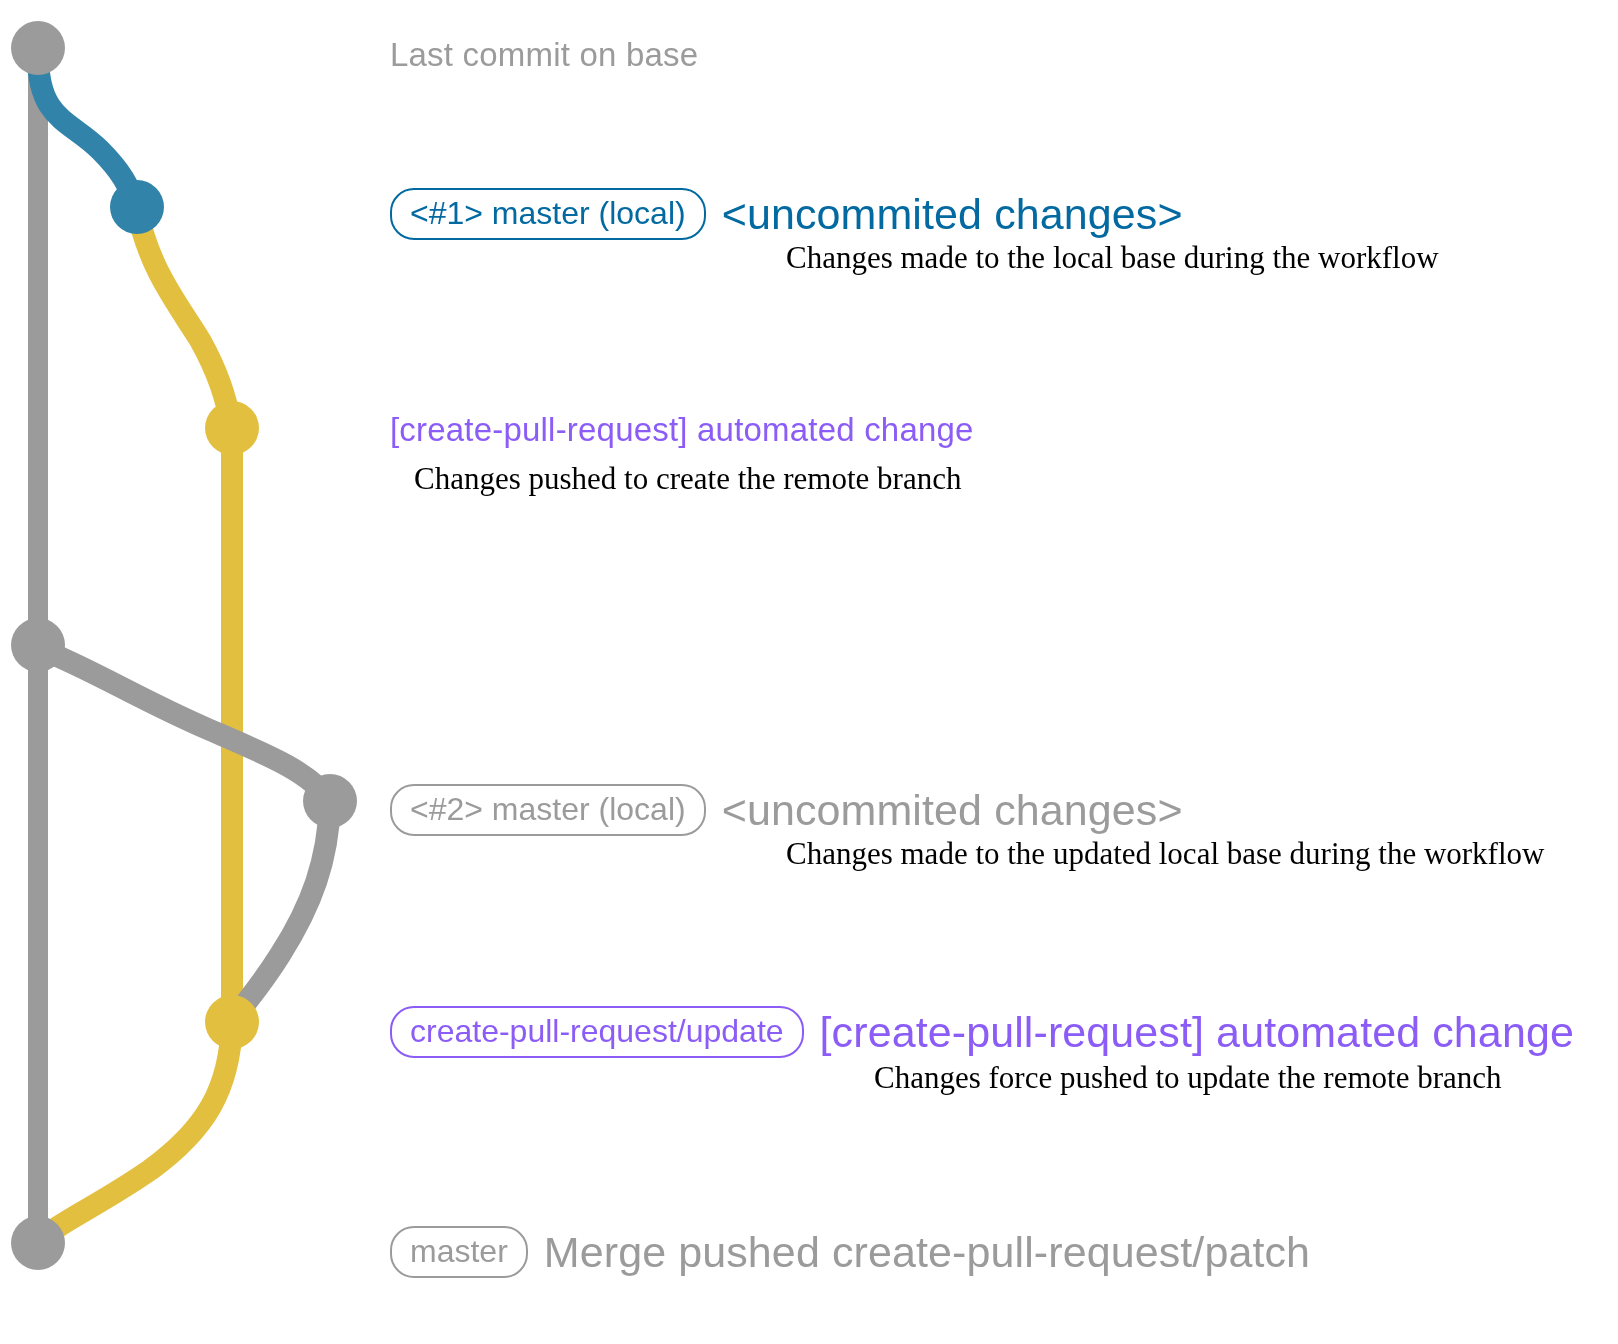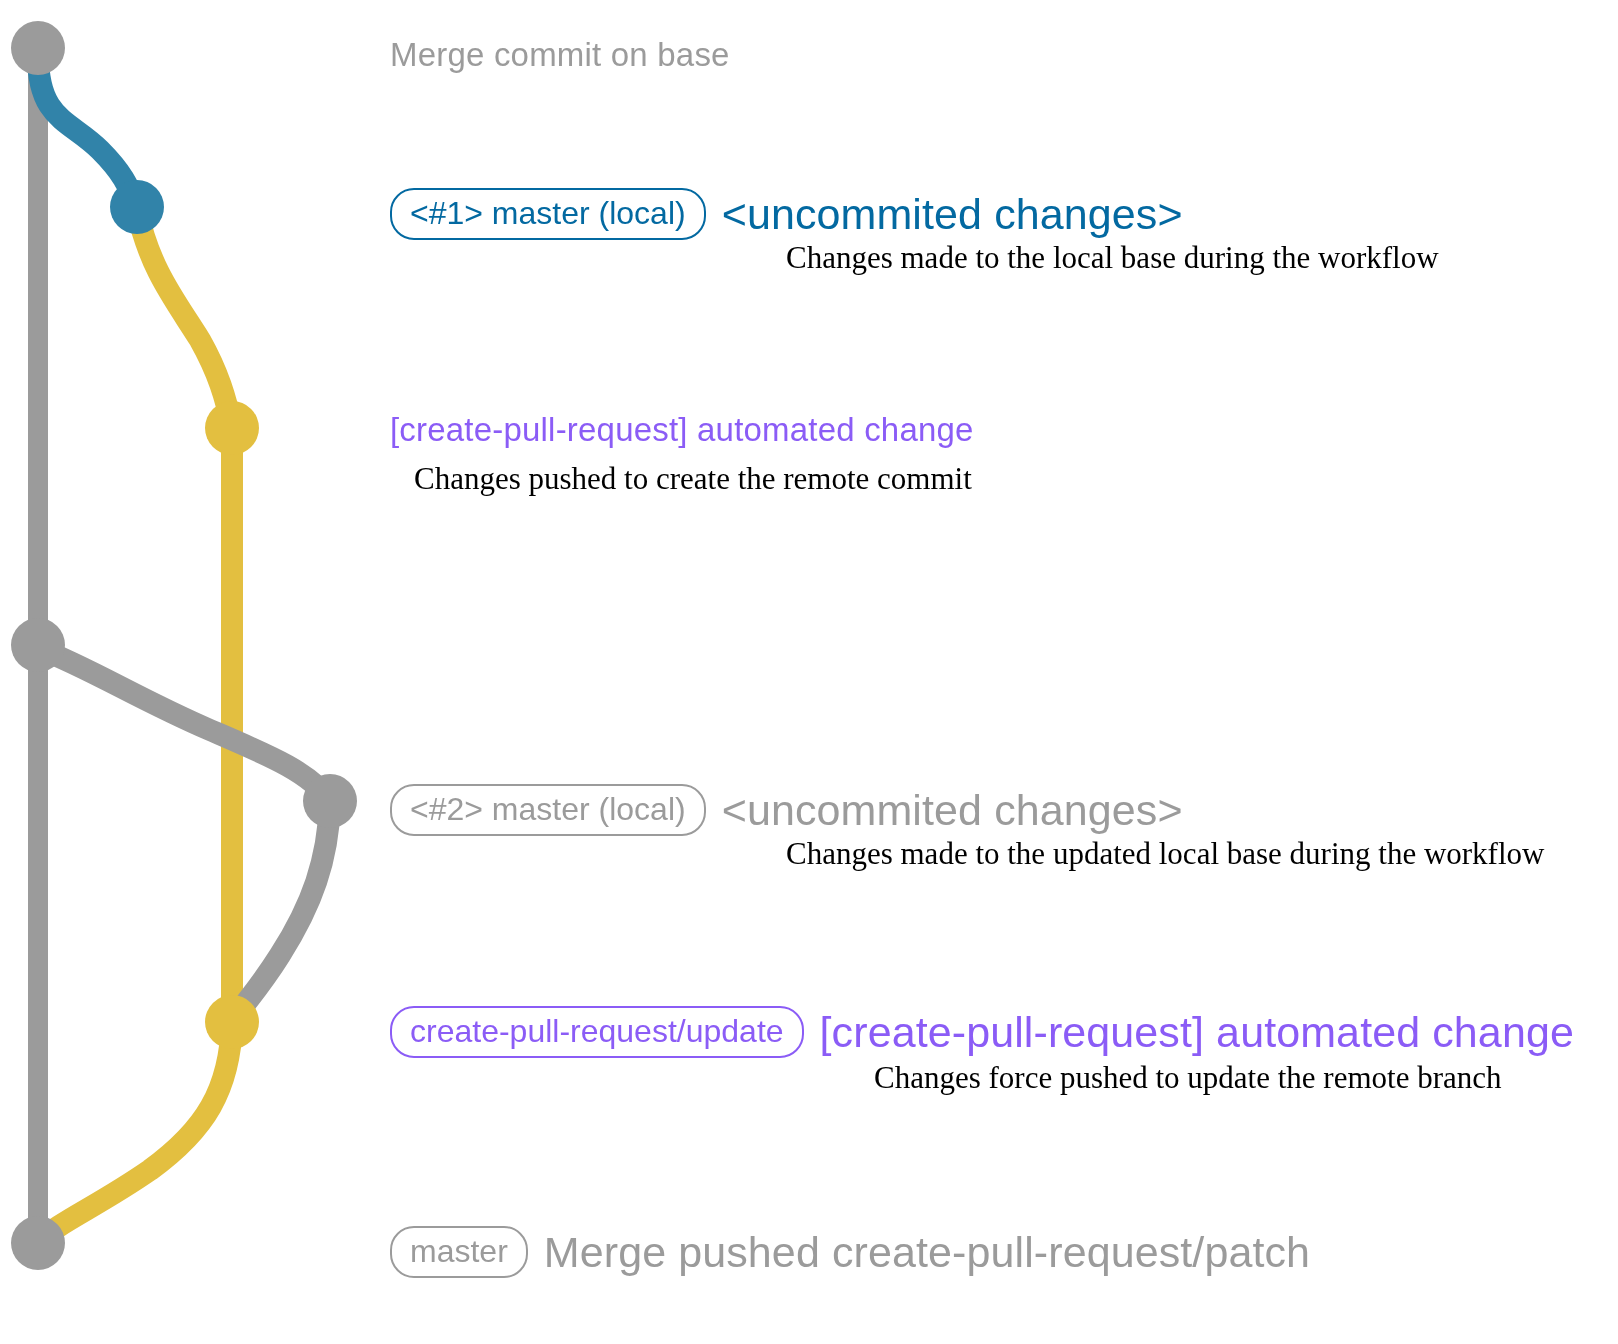--- a/index.html
+++ b/index.html
@@ -98,33 +98,33 @@
   <circle cx="232" cy="428" r="27" fill="#e3bf40"></circle>
   <circle cx="38" cy="645" r="27" fill="#9b9b9b"></circle>
   <circle cx="330" cy="801" r="27" fill="#9b9b9b"></circle>
   <circle cx="232" cy="1022" r="27" fill="#e3bf40"></circle>
   <circle cx="38" cy="1243" r="27" fill="#9b9b9b"></circle>
 </svg>
 
 <div class="labels-layer">
 
   <div class="row" style="top:36px;">
-    <span class="plain-title c-gray">Merge commit on base</span>
+    <span class="plain-title c-gray">Last commit on base</span>
   </div>
 
   <div class="row" style="top:188px;">
     <span class="badge c-blue">&lt;#1&gt; master (local)</span>
     <span class="commit-msg c-blue">&lt;uncommited changes&gt;</span>
   </div>
   <div class="desc" style="left:786px; top:240px;">Changes made to the local base during the workflow</div>
 
   <div class="row" style="top:411px;">
     <span class="plain-title c-yellow">[create-pull-request] automated change</span>
   </div>
-  <div class="desc" style="left:414px; top:461px;">Changes pushed to create the remote commit</div>
+  <div class="desc" style="left:414px; top:461px;">Changes pushed to create the remote branch</div>
 
 
   <div class="row" style="top:784px;">
     <span class="badge c-gray">&lt;#2&gt; master (local)</span>
     <span class="commit-msg c-gray">&lt;uncommited changes&gt;</span>
   </div>
   <div class="desc" style="left:786px; top:836px;">Changes made to the updated local base during the workflow</div>
 
   <div class="row" style="top:1006px;">
     <span class="badge c-yellow">create-pull-request/update</span>

